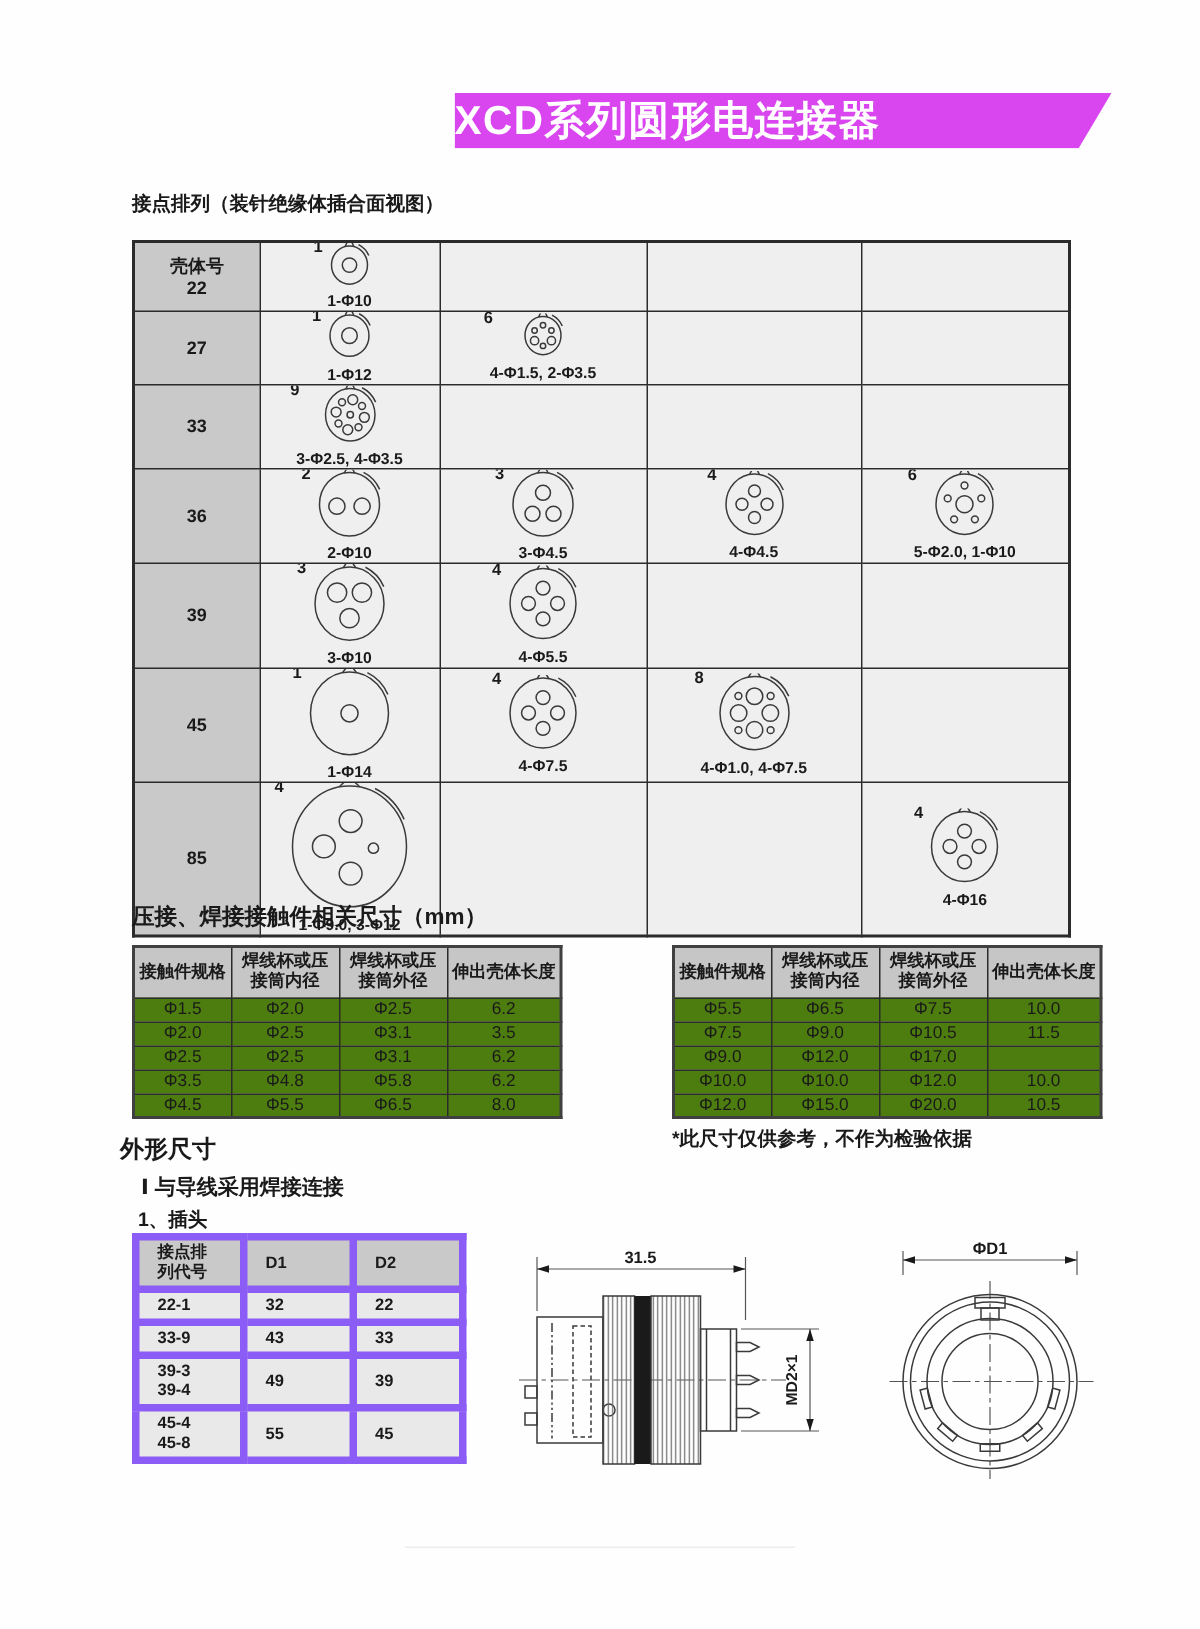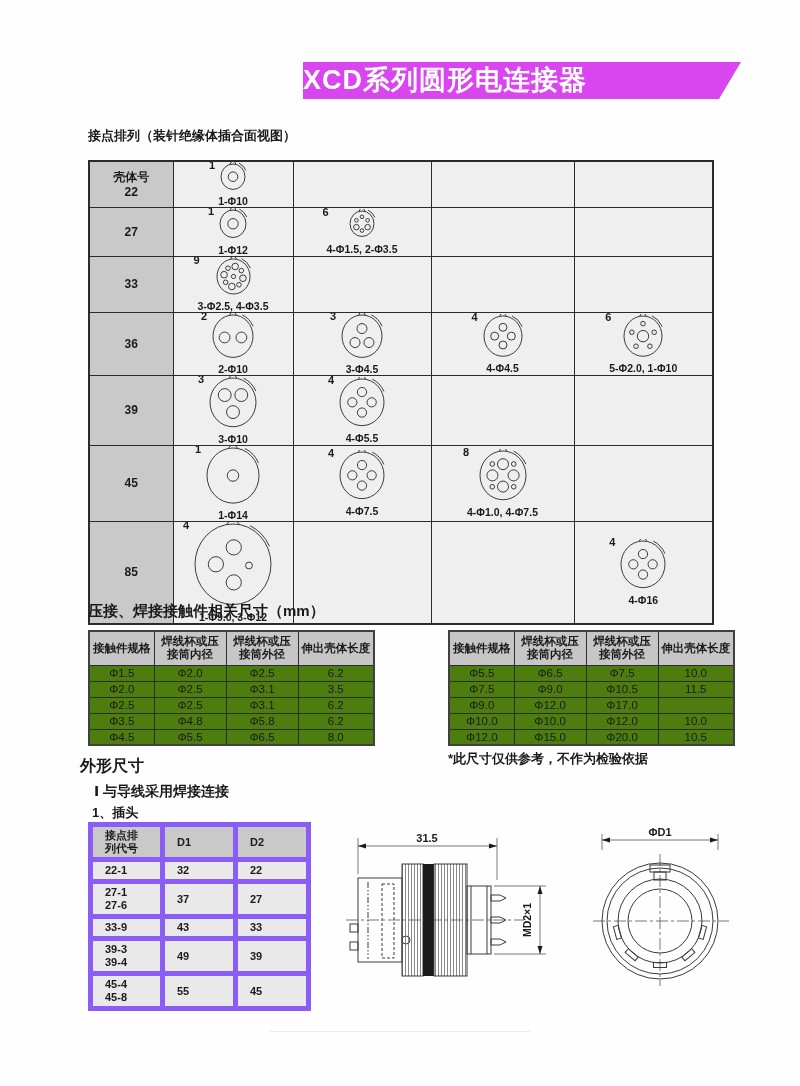--- a/index.html
+++ b/index.html
@@ -446,26 +446,20 @@
           <th>D2</th>
         </tr>
       </thead>
       <tbody>
         <tr>
           <td class="codes">22-1</td>
           <td>32</td>
           <td>22</td>
         </tr>
         <tr>
-          <td class="codes">27-1
-27-6</td>
-          <td>37</td>
-          <td>27</td>
-        </tr>
-        <tr>
           <td class="codes">33-9</td>
           <td>43</td>
           <td>33</td>
         </tr>
         <tr>
           <td class="codes">39-3
 39-4</td>
           <td>49</td>
           <td>39</td>
         </tr>

